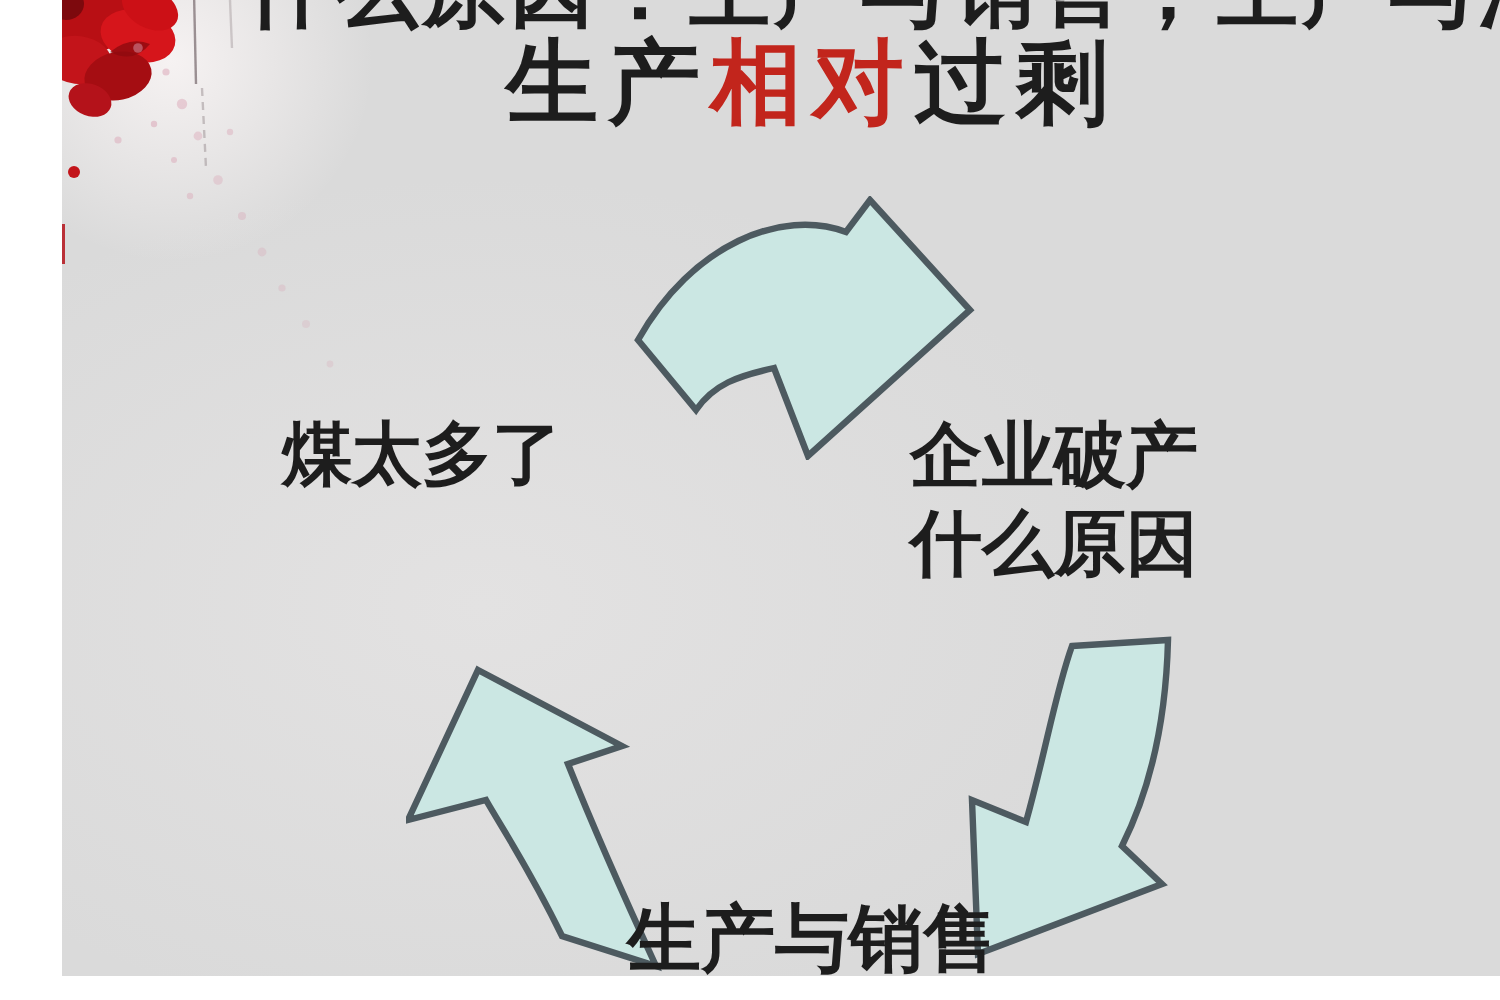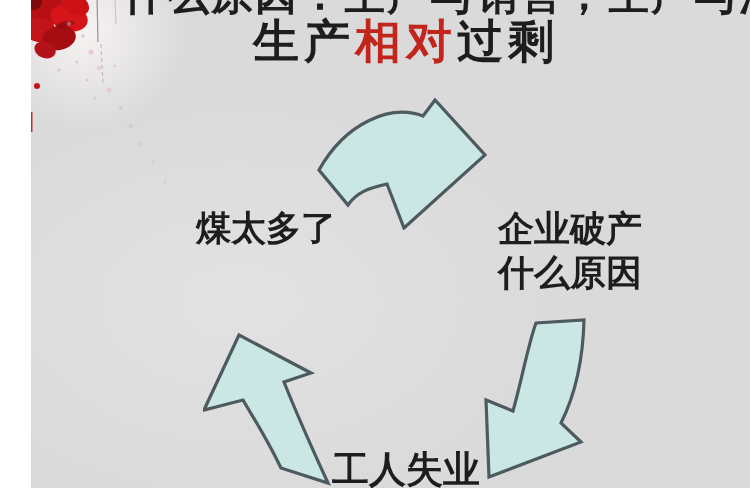--- a/index.html
+++ b/index.html
@@ -21,22 +21,22 @@
     font-size:42px;line-height:46px;
     letter-spacing:2px;white-space:nowrap;
   }
   .title-main{
     top:16px;left:0;width:750px;
     text-align:center;
     font-size:46px;line-height:50px;
     letter-spacing:5px;white-space:nowrap;
   }
   .node{font-size:36px;line-height:44px;}
-  .node-left{left:110px;top:206px;width:250px;text-align:center;font-size:35px;}
-  .node-right{left:424px;top:207px;width:230px;text-align:center;}
+  .node-left{left:110px;top:206px;width:250px;font-size:35px;}
+  .node-right{left:424px;top:207px;width:230px;text-align:left;}
   .node-bottom{left:255px;top:446px;width:240px;text-align:center;font-size:37px;line-height:48px;}
   .arrow-svg{position:absolute;display:block;}
   .arrow-top{left:280px;top:98px;}
   .arrow-right{left:450px;top:315px;}
   .arrow-left{left:172px;top:332px;}
   .flower-svg{position:absolute;left:-2px;top:-4px;}
 </style>
 </head>
 <body>
 
@@ -61,21 +61,21 @@
   <div class="txt node node-left">
     <div>煤太多了</div>
   </div>
 
   <div class="txt node node-right">
     <div>企业破产</div>
     <div>什么原因</div>
   </div>
 
   <div class="txt node node-bottom">
-    <div>工人失业</div>
+    <div>生产与销售</div>
     <div>（没钱买煤）</div>
   </div>
 
   <svg class="flower-svg" width="190" height="240" viewBox="0 0 190 240">
     <g>
       <ellipse cx="16" cy="16" rx="22" ry="15" fill="#b80f14" transform="rotate(-18 16 16)"></ellipse>
       <ellipse cx="40" cy="22" rx="19" ry="13" fill="#d6151b" transform="rotate(14 40 22)"></ellipse>
       <ellipse cx="10" cy="34" rx="17" ry="12" fill="#c3141a" transform="rotate(8 10 34)"></ellipse>
       <ellipse cx="30" cy="42" rx="17" ry="12" fill="#a50d12" transform="rotate(-12 30 42)"></ellipse>
       <ellipse cx="46" cy="8" rx="15" ry="10" fill="#cc1016" transform="rotate(28 46 8)"></ellipse>

